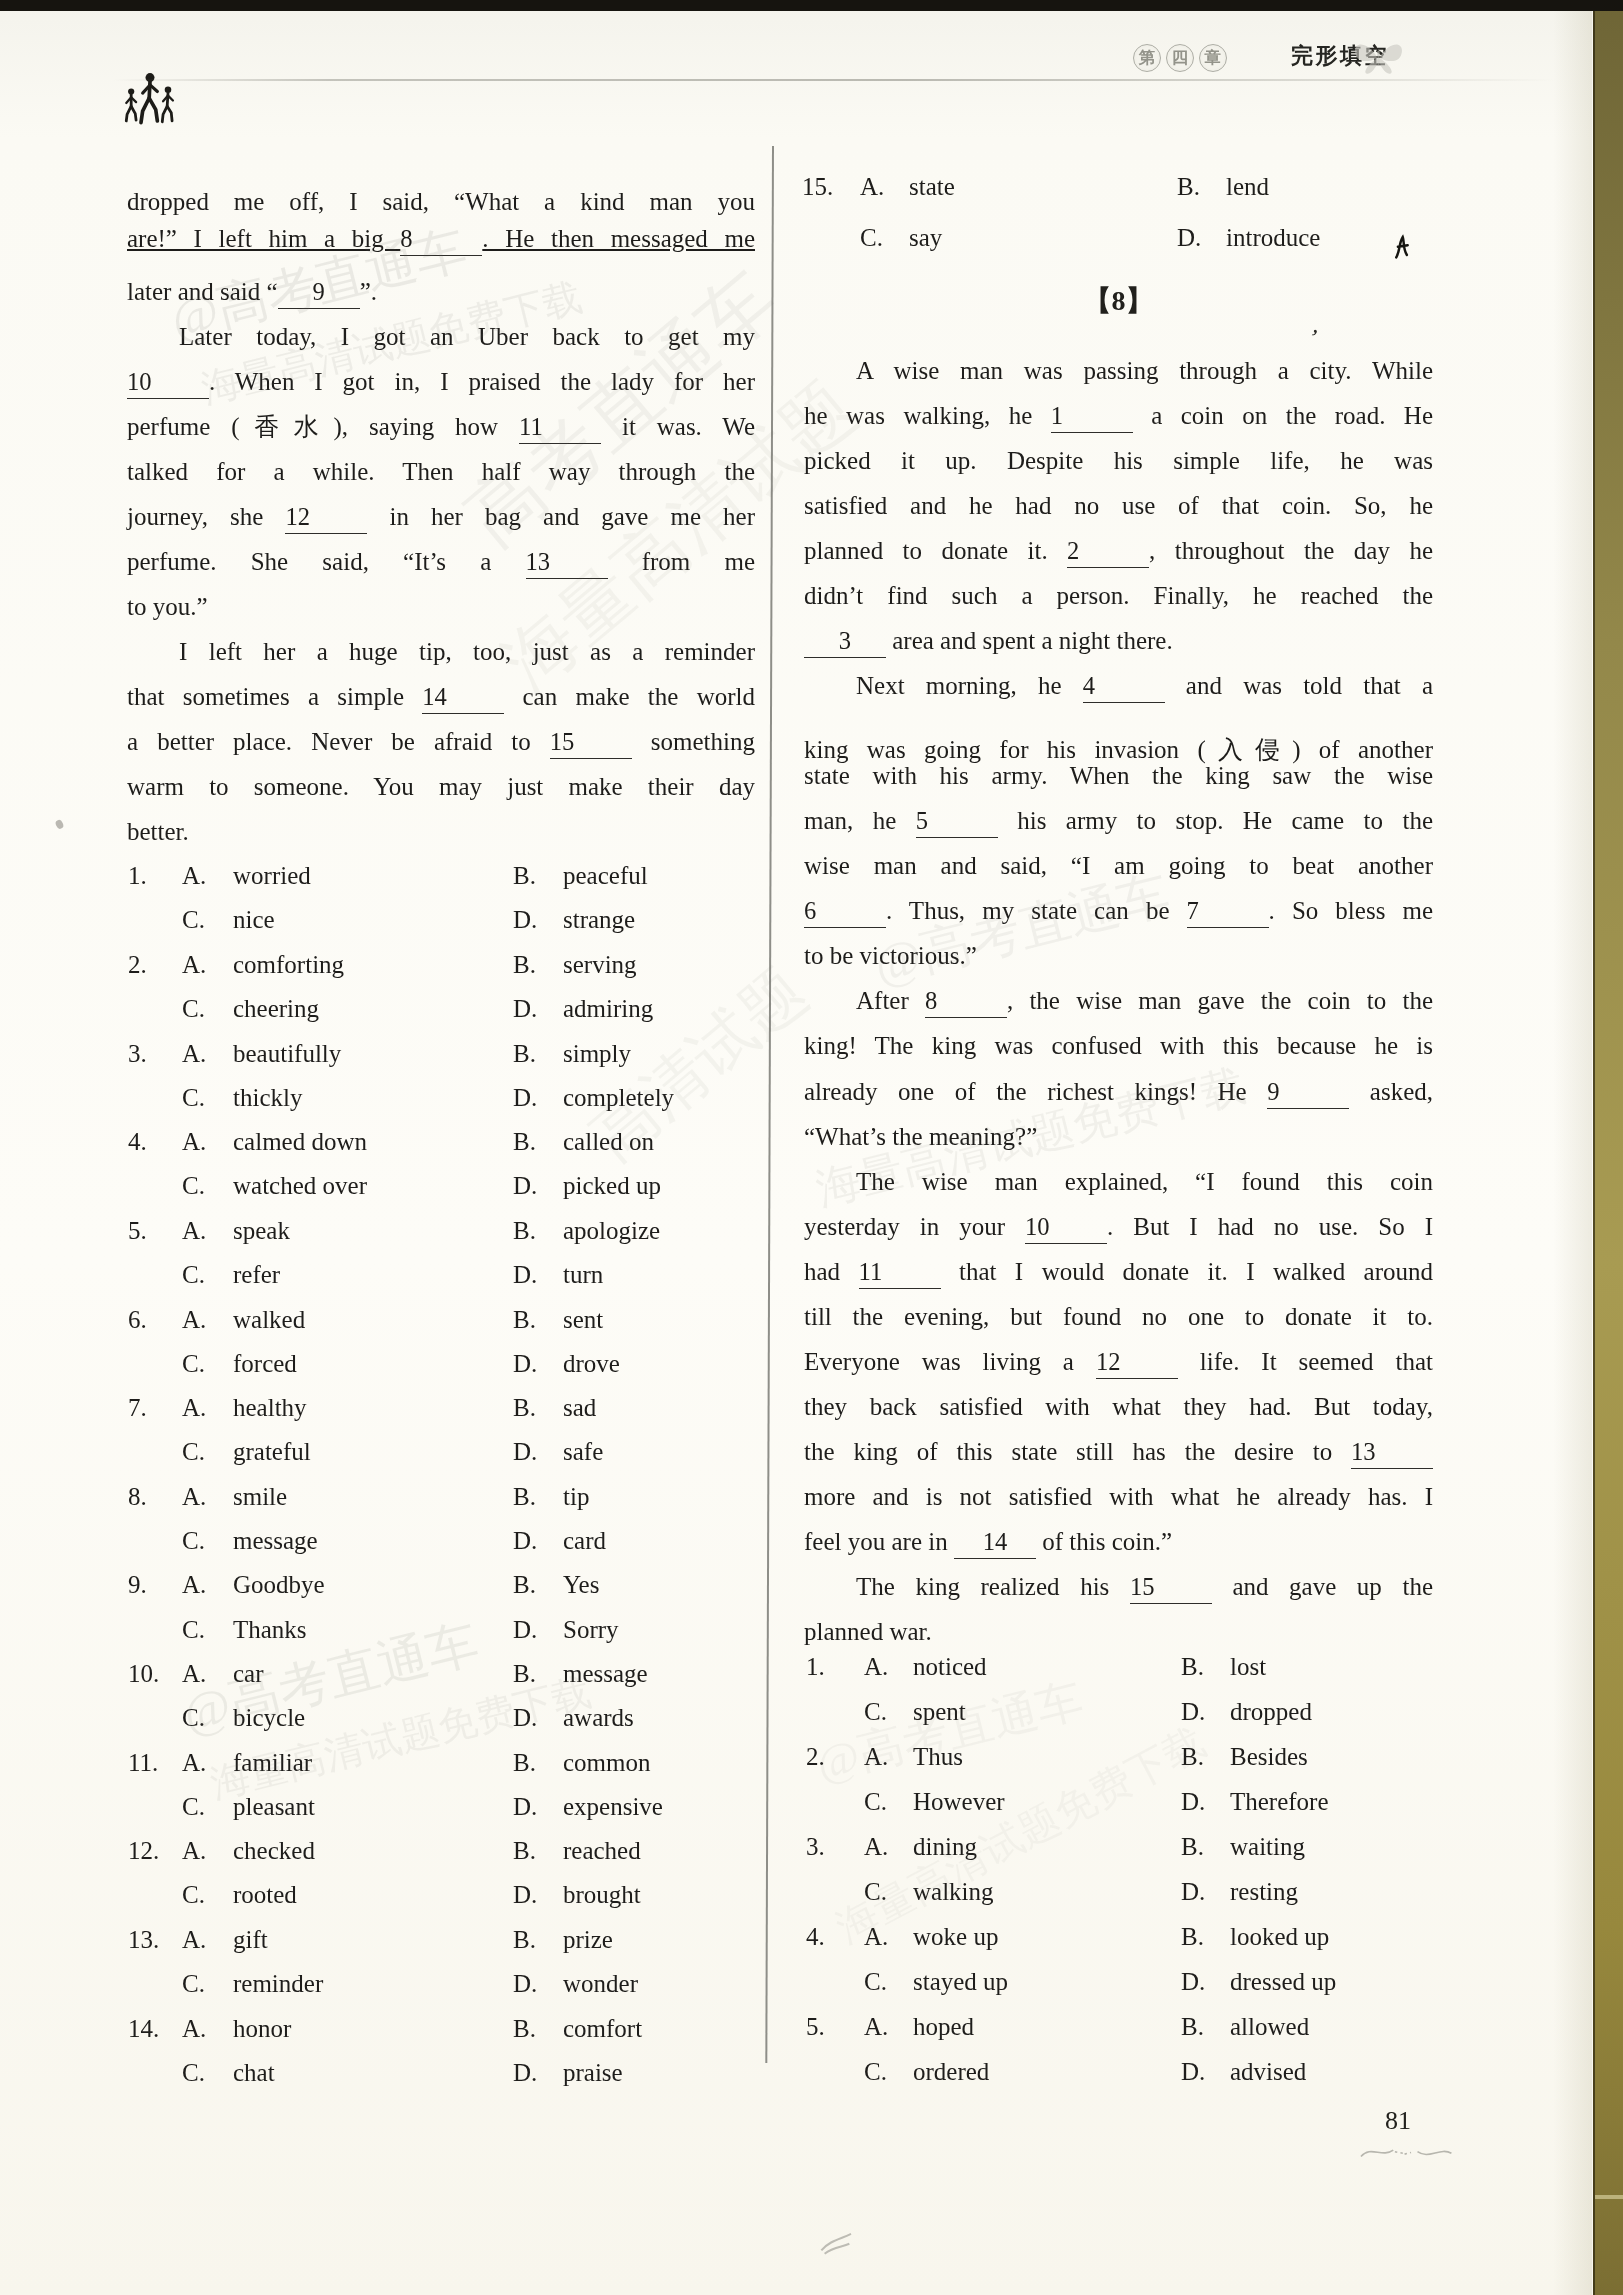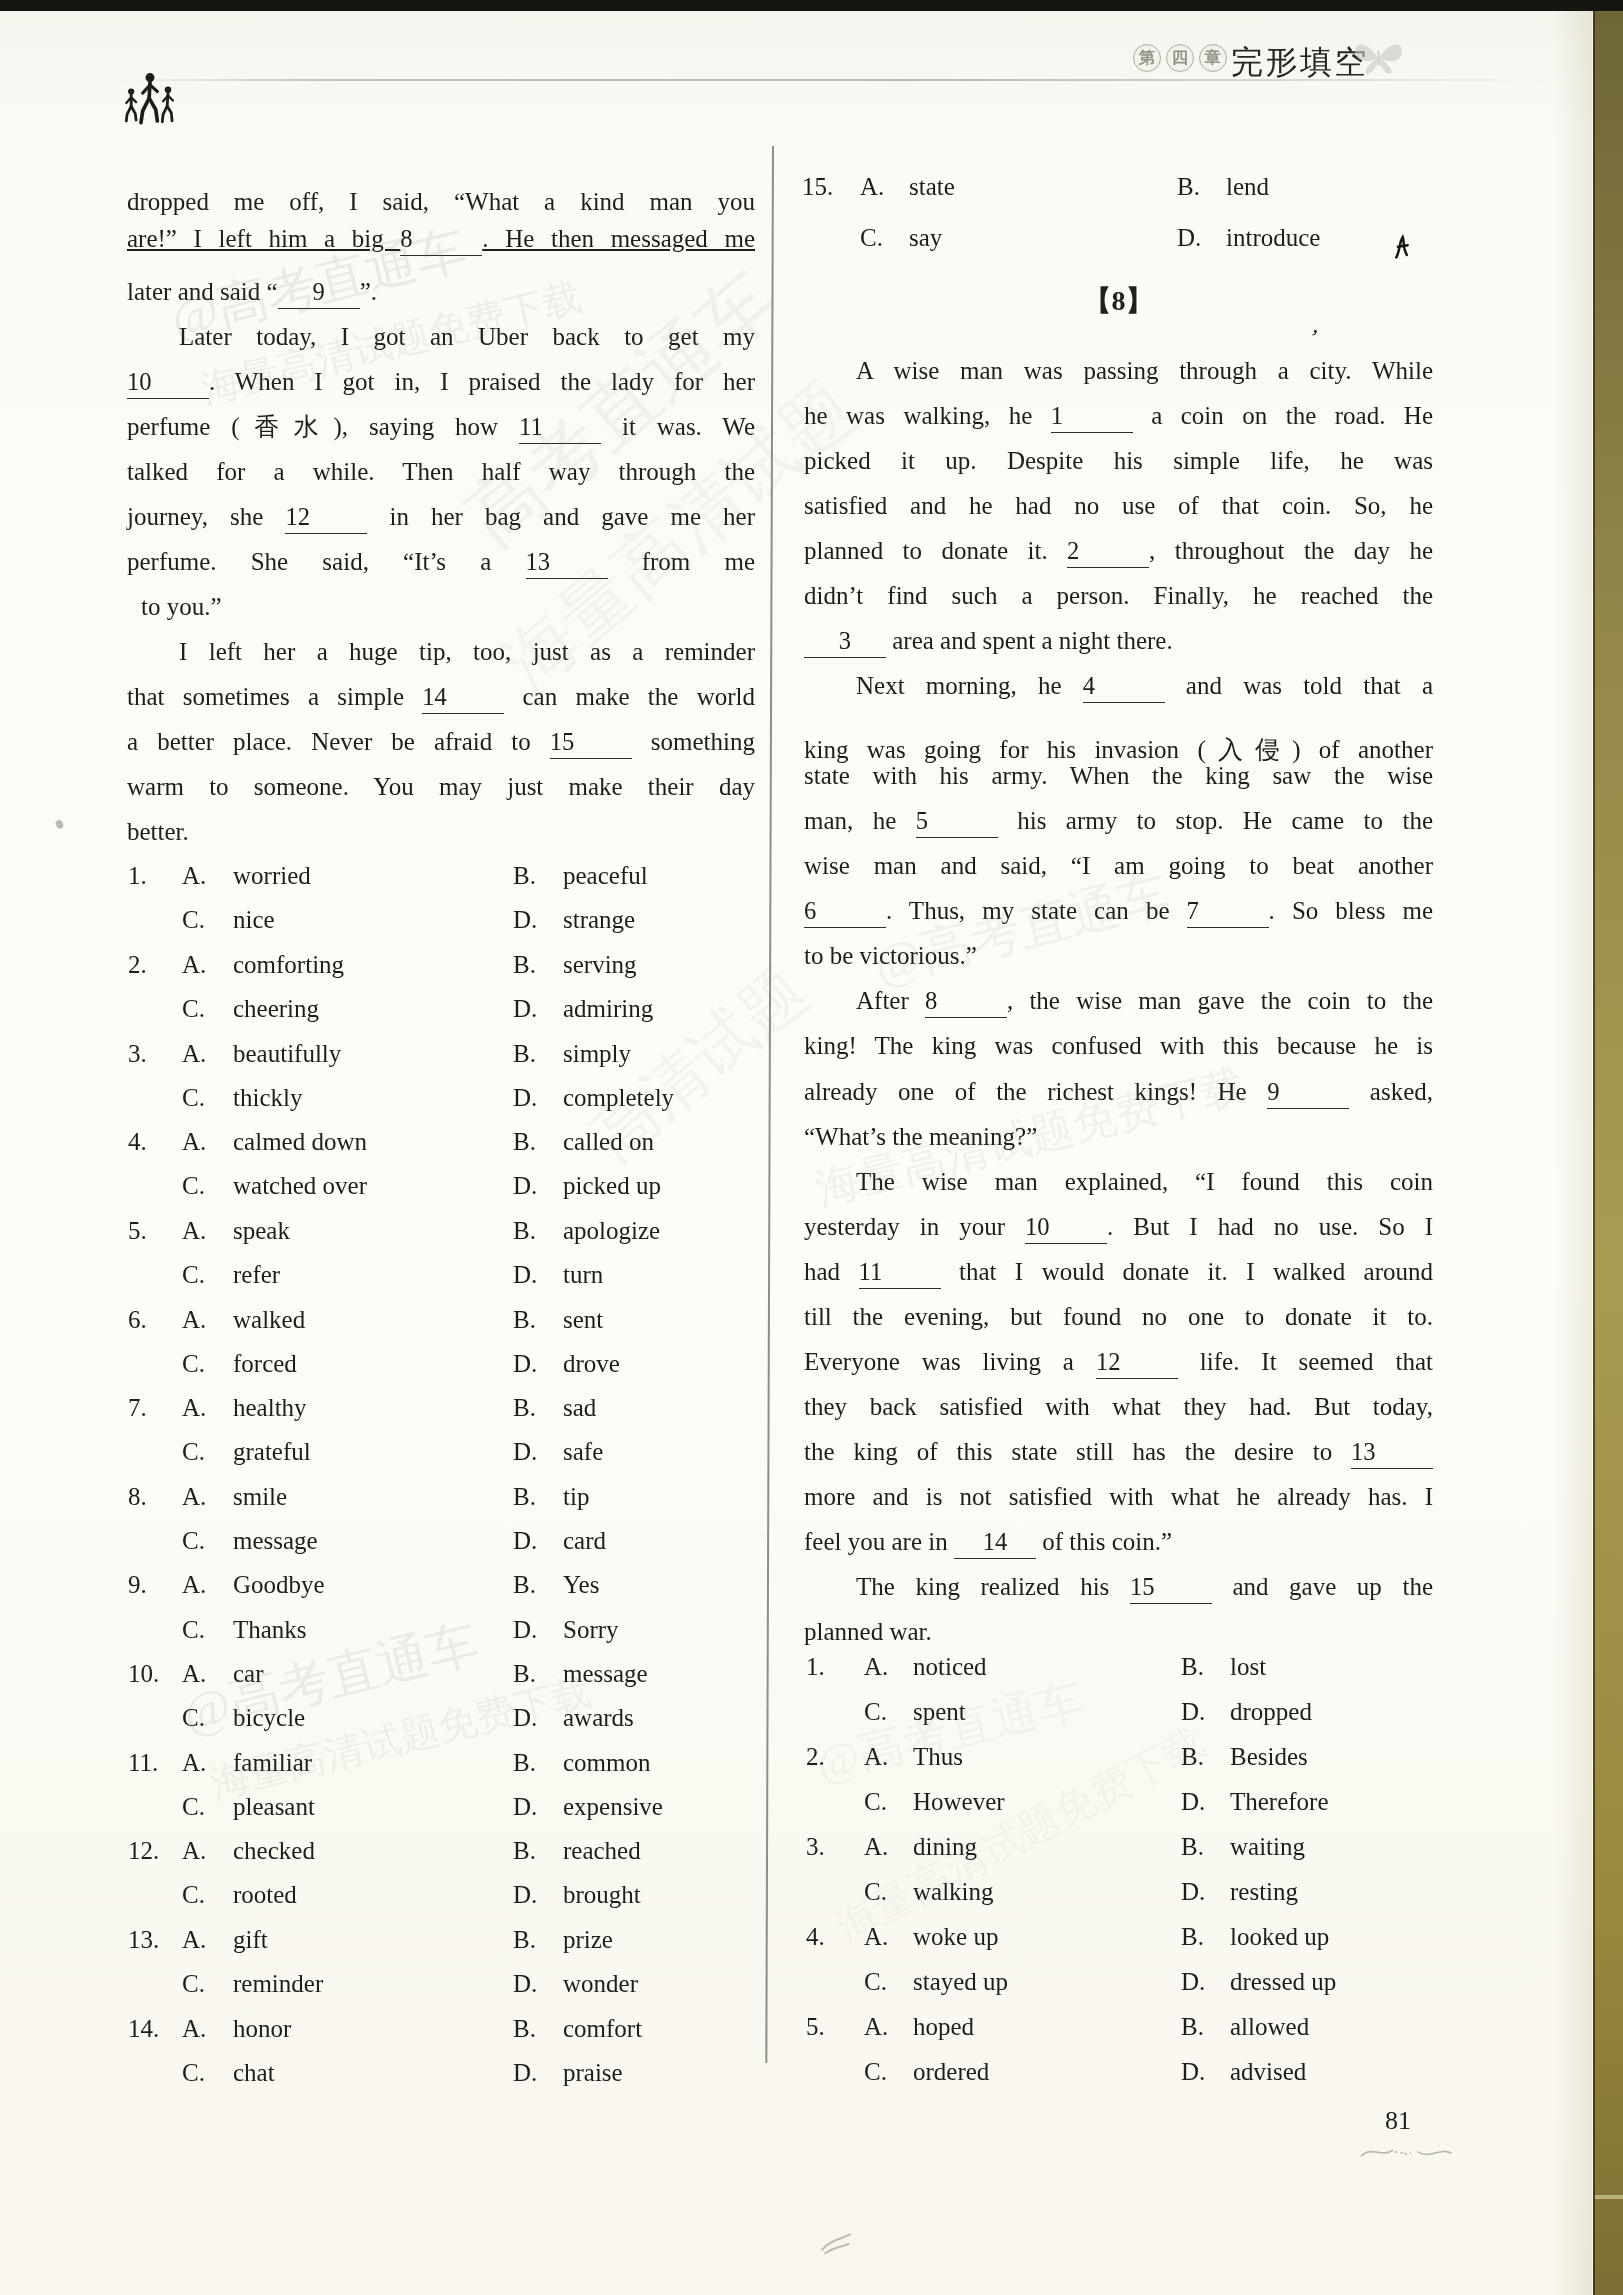--- a/index.html
+++ b/index.html
@@ -16,21 +16,21 @@
         background:linear-gradient(90deg,rgba(120,110,60,0),rgba(120,110,60,.12));}
   .hrule{position:absolute;left:113px;top:79px;width:1442px;height:1.6px;
         background:linear-gradient(90deg,rgba(110,110,100,0),rgba(110,110,100,.38) 15%,rgba(110,110,100,.45) 55%,rgba(110,110,100,.2) 85%,rgba(110,110,100,0));}
   .divider{position:absolute;left:772px;top:146px;width:1.6px;height:1917px;background:#8e8e88;
         transform:rotate(.2deg);transform-origin:top left;}
   .runner-icon{position:absolute;left:123px;top:70px;}
   .stamps{position:absolute;left:1133px;top:44px;display:flex;gap:4.9px;}
   .stamp{width:28px;height:28px;border:1.6px solid #aeaea6;border-radius:50%;box-sizing:border-box;
         display:flex;align-items:center;justify-content:center;font-size:16.4px;font-weight:bold;color:#93938a;
         background:radial-gradient(circle,#f4f3ec 55%,#e7e6dd);}
-  .chapter-title{position:absolute;left:1231px;top:41px;font-size:32px;font-weight:normal;color:#262622;letter-spacing:2.5px;}
+  .chapter-title{position:absolute;left:1291px;top:41px;font-size:22px;font-weight:bold;color:#262622;letter-spacing:2.5px;}
   .butterfly{position:absolute;left:1349px;top:36px;opacity:.8;}
   .pline{position:absolute;font-size:25px;line-height:33px;white-space:normal;}
   .pline.just{text-align:justify;text-align-last:justify;}
   .pline.ind{padding-left:52px;box-sizing:border-box;}
   .blank{display:inline-block;min-width:82px;text-align:center;border-bottom:1.6px solid #2e2d2a;
         line-height:24.6px;height:28px;font-size:24.6px;}
   .qrow{position:absolute;height:44px;font-size:25px;line-height:33px;}
   .qrow span{position:absolute;top:0;white-space:nowrap;}
   .q-num{left:0;}
   .lcol .l-a{left:54px;} .lcol .t-a{left:105px;} .lcol .l-b{left:385px;} .lcol .t-b{left:435px;}
@@ -98,21 +98,21 @@
   <div id="left-passage">
       <div class="pline just" style="left: 127px; top: 185px; width: 628px;">dropped me off, I said, “What a kind man you</div>
       <div class="pline just" style="left: 127px; top: 222px; width: 628px; text-decoration: underline;">are!” I left him a big <span class="blank">8</span>. He then messaged me</div>
       <div class="pline" style="left: 127px; top: 275px; width: 628px;">later and said “<span class="blank">9</span>”.</div>
       <div class="pline just ind" style="left: 127px; top: 320px; width: 628px;">Later today, I got an Uber back to get my</div>
       <div class="pline just" style="left: 127px; top: 365px; width: 628px;"><span class="blank">10</span>. When I got in, I praised the lady for her</div>
       <div class="pline just" style="left: 127px; top: 410px; width: 628px;">perfume (香水), saying how <span class="blank">11</span> it was. We</div>
       <div class="pline just" style="left: 127px; top: 455px; width: 628px;">talked for a while. Then half way through the</div>
       <div class="pline just" style="left: 127px; top: 500px; width: 628px;">journey, she <span class="blank">12</span> in her bag and gave me her</div>
       <div class="pline just" style="left: 127px; top: 545px; width: 628px;">perfume. She said, “It’s a <span class="blank">13</span> from me</div>
-      <div class="pline" style="left: 127px; top: 590px; width: 628px; margin-left: 14px;">to you.”</div>
+      <div class="pline" style="left: 127px; top: 590px; width: 628px;">to you.”</div>
       <div class="pline just ind" style="left: 127px; top: 635px; width: 628px;">I left her a huge tip, too, just as a reminder</div>
       <div class="pline just" style="left: 127px; top: 680px; width: 628px;">that sometimes a simple <span class="blank">14</span> can make the world</div>
       <div class="pline just" style="left: 127px; top: 725px; width: 628px;">a better place. Never be afraid to <span class="blank">15</span> something</div>
       <div class="pline just" style="left: 127px; top: 770px; width: 628px;">warm to someone. You may just make their day</div>
       <div class="pline" style="left: 127px; top: 815px; width: 628px;">better.</div>
     </div>
   <div id="left-questions" class="lcol">
       <div class="qrow" style="left: 128px; top: 859px;">
         <span class="q-num">1.</span>
         <span class="l-a">A.</span>

